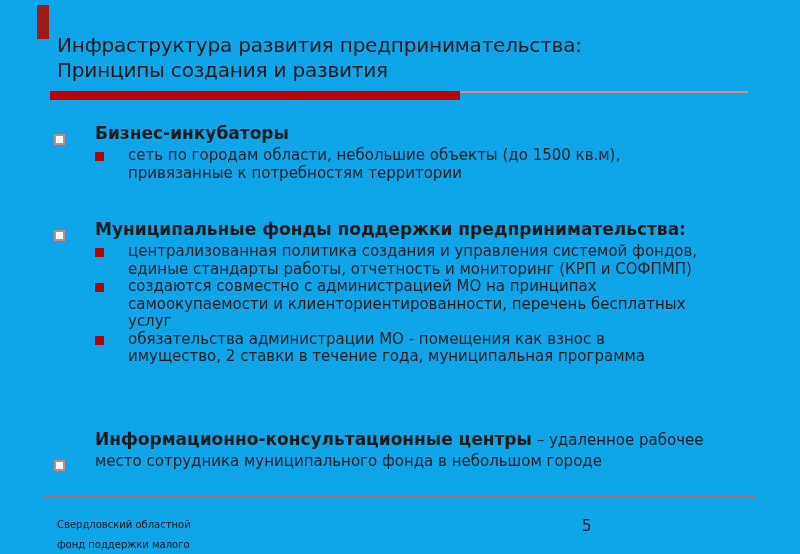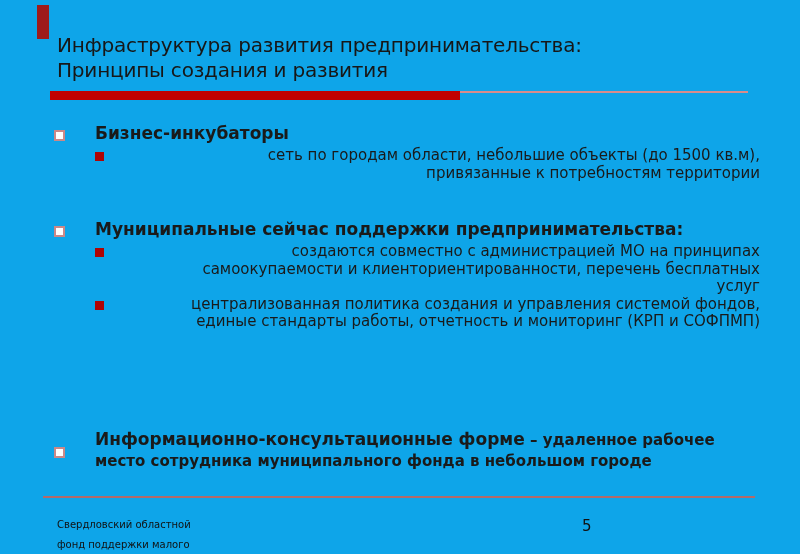--- a/index.html
+++ b/index.html
@@ -17,32 +17,32 @@
   .title {
     position:absolute; left:57px; top:33px; width:700px;
     font-size:20px; line-height:25px; letter-spacing:-0.2px; color:#171717;
   }
 
   .rule { position:absolute; left:50px; top:91px; width:700px; height:10px; }
   .rule-thick { position:absolute; left:0; top:0; width:410px; height:9px; background:#c00101; }
   .rule-thin  { position:absolute; left:410px; top:0; width:288px; height:2px; background:#d98c8c; }
 
   .block { position:absolute; left:54px; width:706px; }
-  .h-row { display:flex; align-items:center; }
+  .h-row { display:flex; align-items:flex-end; }
   .sq-hollow {
     flex:0 0 auto; width:11px; height:11px; margin-top:5px;
     border:2px solid #cc8888; background:#ffffff; box-sizing:border-box;
   }
   .h-text {
     margin-left:30px; font-size:17px; font-weight:bold; line-height:24px; width:660px;
   }
-  .h-suffix { font-size:15px; font-weight:bold; }
+  .h-suffix { font-size:15px; font-weight:normal; }
   .b3 .h-text { line-height:20px; }
 
-  .sub { margin-left:41px; margin-top:2px;text-align:right; }
+  .sub { margin-left:41px; margin-top:2px; }
   .s-row { display:flex; align-items:flex-start; }
   .sq-fill {
     flex:0 0 auto; width:9px; height:9px; margin-top:5px; background:#b00404;
   }
   .s-text {
     margin-left:24px; font-size:15px; line-height:17.5px; width:632px;
   }
 
   .footer-divider {
     position:absolute; left:43px; top:496px; width:712px; height:2px; background:#b36a6a;
@@ -80,41 +80,46 @@
         <span class="sq-fill"></span>
         <div class="s-text pre">сеть по городам области, небольшие объекты (до 1500 кв.м),
 привязанные к потребностям территории</div>
       </div>
     </div>
   </div>
 
   <div class="block" style="top:217px">
     <div class="h-row">
       <span class="sq-hollow"></span>
-      <div class="h-text">Муниципальные сейчас поддержки предпринимательства:</div>
+      <div class="h-text">Муниципальные фонды поддержки предпринимательства:</div>
     </div>
     <div class="sub">
+      <div class="s-row">
+        <span class="sq-fill"></span>
+        <div class="s-text pre">централизованная политика создания и управления системой фондов,
+единые стандарты работы, отчетность и мониторинг (КРП и СОФПМП)</div>
+      </div>
       <div class="s-row">
         <span class="sq-fill"></span>
         <div class="s-text pre">создаются совместно с администрацией МО на принципах
 самоокупаемости и клиенториентированности, перечень бесплатных
 услуг</div>
       </div>
       <div class="s-row">
         <span class="sq-fill"></span>
-        <div class="s-text pre">централизованная политика создания и управления системой фондов,
-единые стандарты работы, отчетность и мониторинг (КРП и СОФПМП)</div>
+        <div class="s-text pre">обязательства администрации МО - помещения как взнос в
+имущество, 2 ставки в течение года, муниципальная программа</div>
       </div>
     </div>
   </div>
 
   <div class="block b3" style="top:429px">
     <div class="h-row">
       <span class="sq-hollow"></span>
-      <div class="h-text"><span>Информационно-консультационные форме</span><span class="h-suffix pre"> – удаленное рабочее
+      <div class="h-text"><span>Информационно-консультационные центры</span><span class="h-suffix pre"> – удаленное рабочее
 место сотрудника муниципального фонда в небольшом городе</span></div>
     </div>
   </div>
 
   <div class="footer-divider"></div>
   <div class="footer-text pre">Свердловский областной
 фонд поддержки малого</div>
   <div class="page-number">5</div>
 
 </div>

